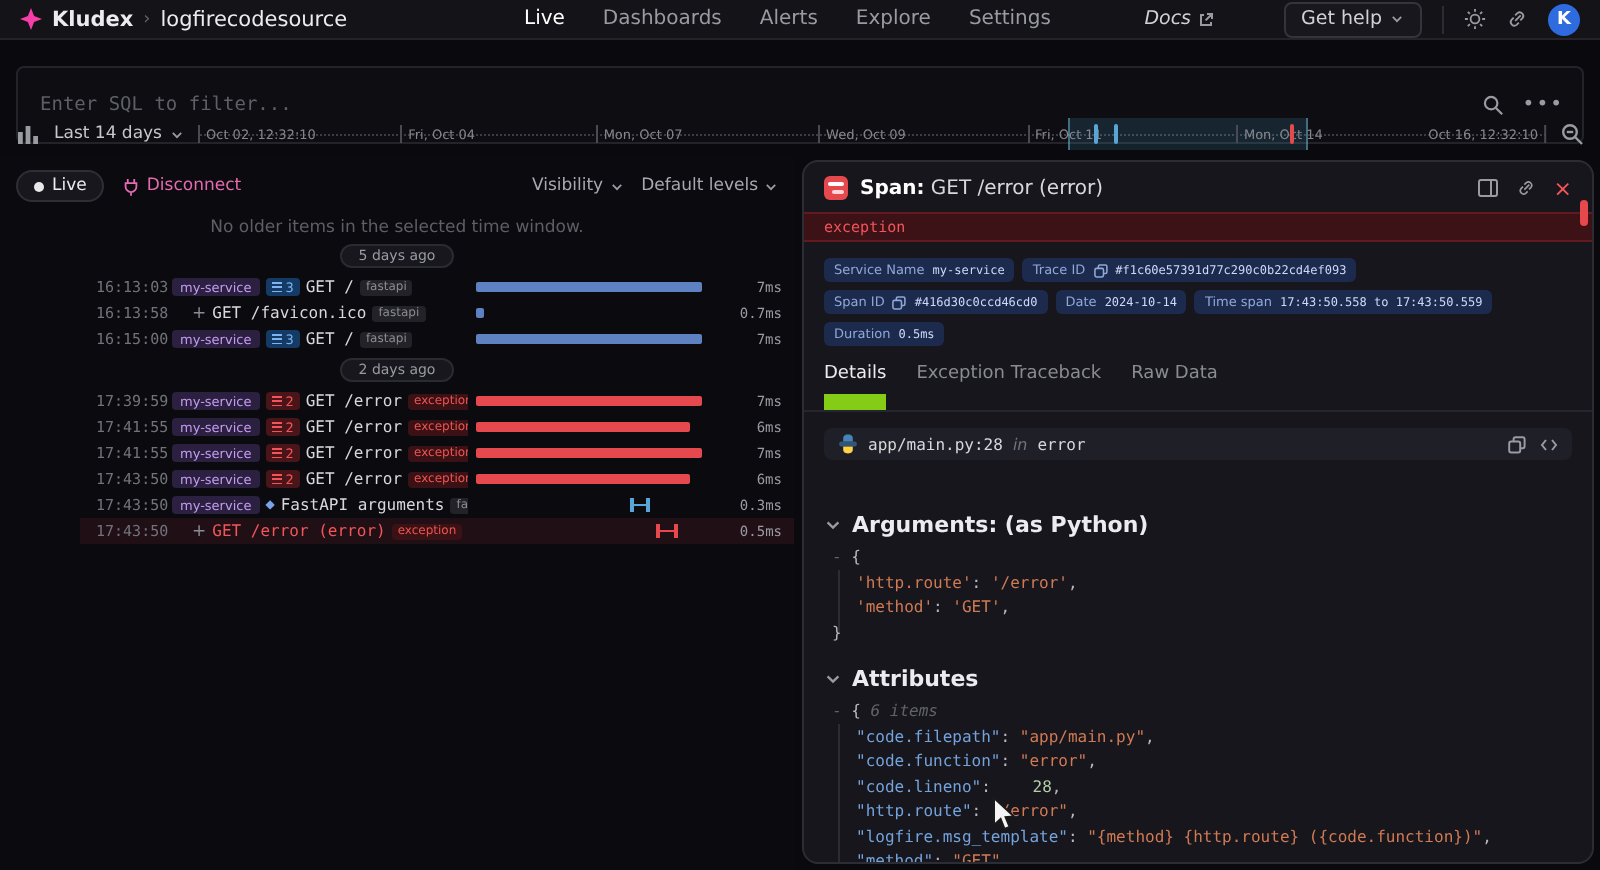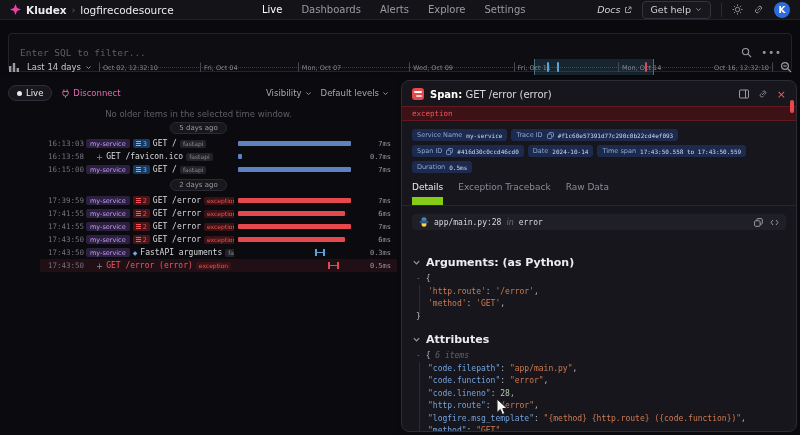--- a/index.html
+++ b/index.html
@@ -14,21 +14,21 @@
   .nav-left{display:flex;align-items:center;gap:5px;font-size:10.5px;}
   .crumb-org{font-weight:bold;color:#ececf0;}
   .crumb-sep{color:#62626b;font-size:9px;}
   .crumb-project{color:#ececf0;}
   .nav-tabs{position:absolute;left:262px;display:flex;gap:19px;}
   .nav-tab{font-size:10px;color:#9a9aa3;cursor:pointer;white-space:nowrap;}
   .nav-tab.active{color:#ffffff;}
   .nav-right{margin-left:auto;display:flex;align-items:center;gap:10px;}
   .docs-link{display:flex;gap:3px;align-items:center;font-size:9.5px;color:#d0d0d6;font-style:italic;}
   .get-help{display:flex;gap:4px;align-items:center;font-size:9.5px;color:#d0d0d6;
-            border:1px solid #34343e;border-radius:4px;padding:2.5px 8px;background:#17171d;}
+            border:1px solid #34343e;border-radius:4px;padding:2.5px 8px;background:#17171d;margin-left:25px;}
   .nav-divider{width:1px;height:14px;background:#2c2c34;}
   .avatar{width:16px;height:16px;border-radius:50%;background:#2e6bdf;color:#fff;
           font-size:9px;font-weight:bold;display:flex;align-items:center;justify-content:center;}
 
   
   .filter-bar{position:absolute;top:33px;left:8px;right:8px;height:39px;background:#0d0d12;
               border:1px solid #232329;border-radius:4px;display:flex;align-items:center;
               padding:0 9px;gap:9px;box-sizing:border-box;}
   .filter-input{flex:1;background:transparent;border:none;outline:none;color:#d8d8dc;
                 font-size:9.5px;font-family:"DejaVu Sans Mono","Liberation Mono",monospace;}
@@ -125,21 +125,21 @@
                    color:#ececf0;padding:10px 10px 3px;}
   .code-block{font-family:"DejaVu Sans Mono","Liberation Mono",monospace;font-size:8px;
               line-height:12.5px;padding:1px 10px 0 14px;position:relative;}
   .code-block::before{content:'';position:absolute;left:17px;top:13px;bottom:7px;width:1px;background:#2c2c34;}
   .code-line{white-space:pre;}
   .tok-fold{color:#62626b;}
   .tok-punct{color:#b8b8c0;}
   .tok-pystr{color:#d07a53;}
   .tok-key{color:#74a3dc;}
   .tok-str{color:#d07a53;}
-  .tok-num{color:#b5cea8;}
+  .tok-num{color:#b5cea8;margin-left:16px;}
   .tok-meta{color:#62626b;font-style:italic;}
   .panel-scroll-thumb{position:absolute;right:2px;top:19px;width:4px;height:13px;background:#e5484d;border-radius:2px;}
 
   .cursor{position:absolute;left:496px;top:398px;pointer-events:none;}
 </style>
 </head>
 <body>
 
 <div class="app">
 

